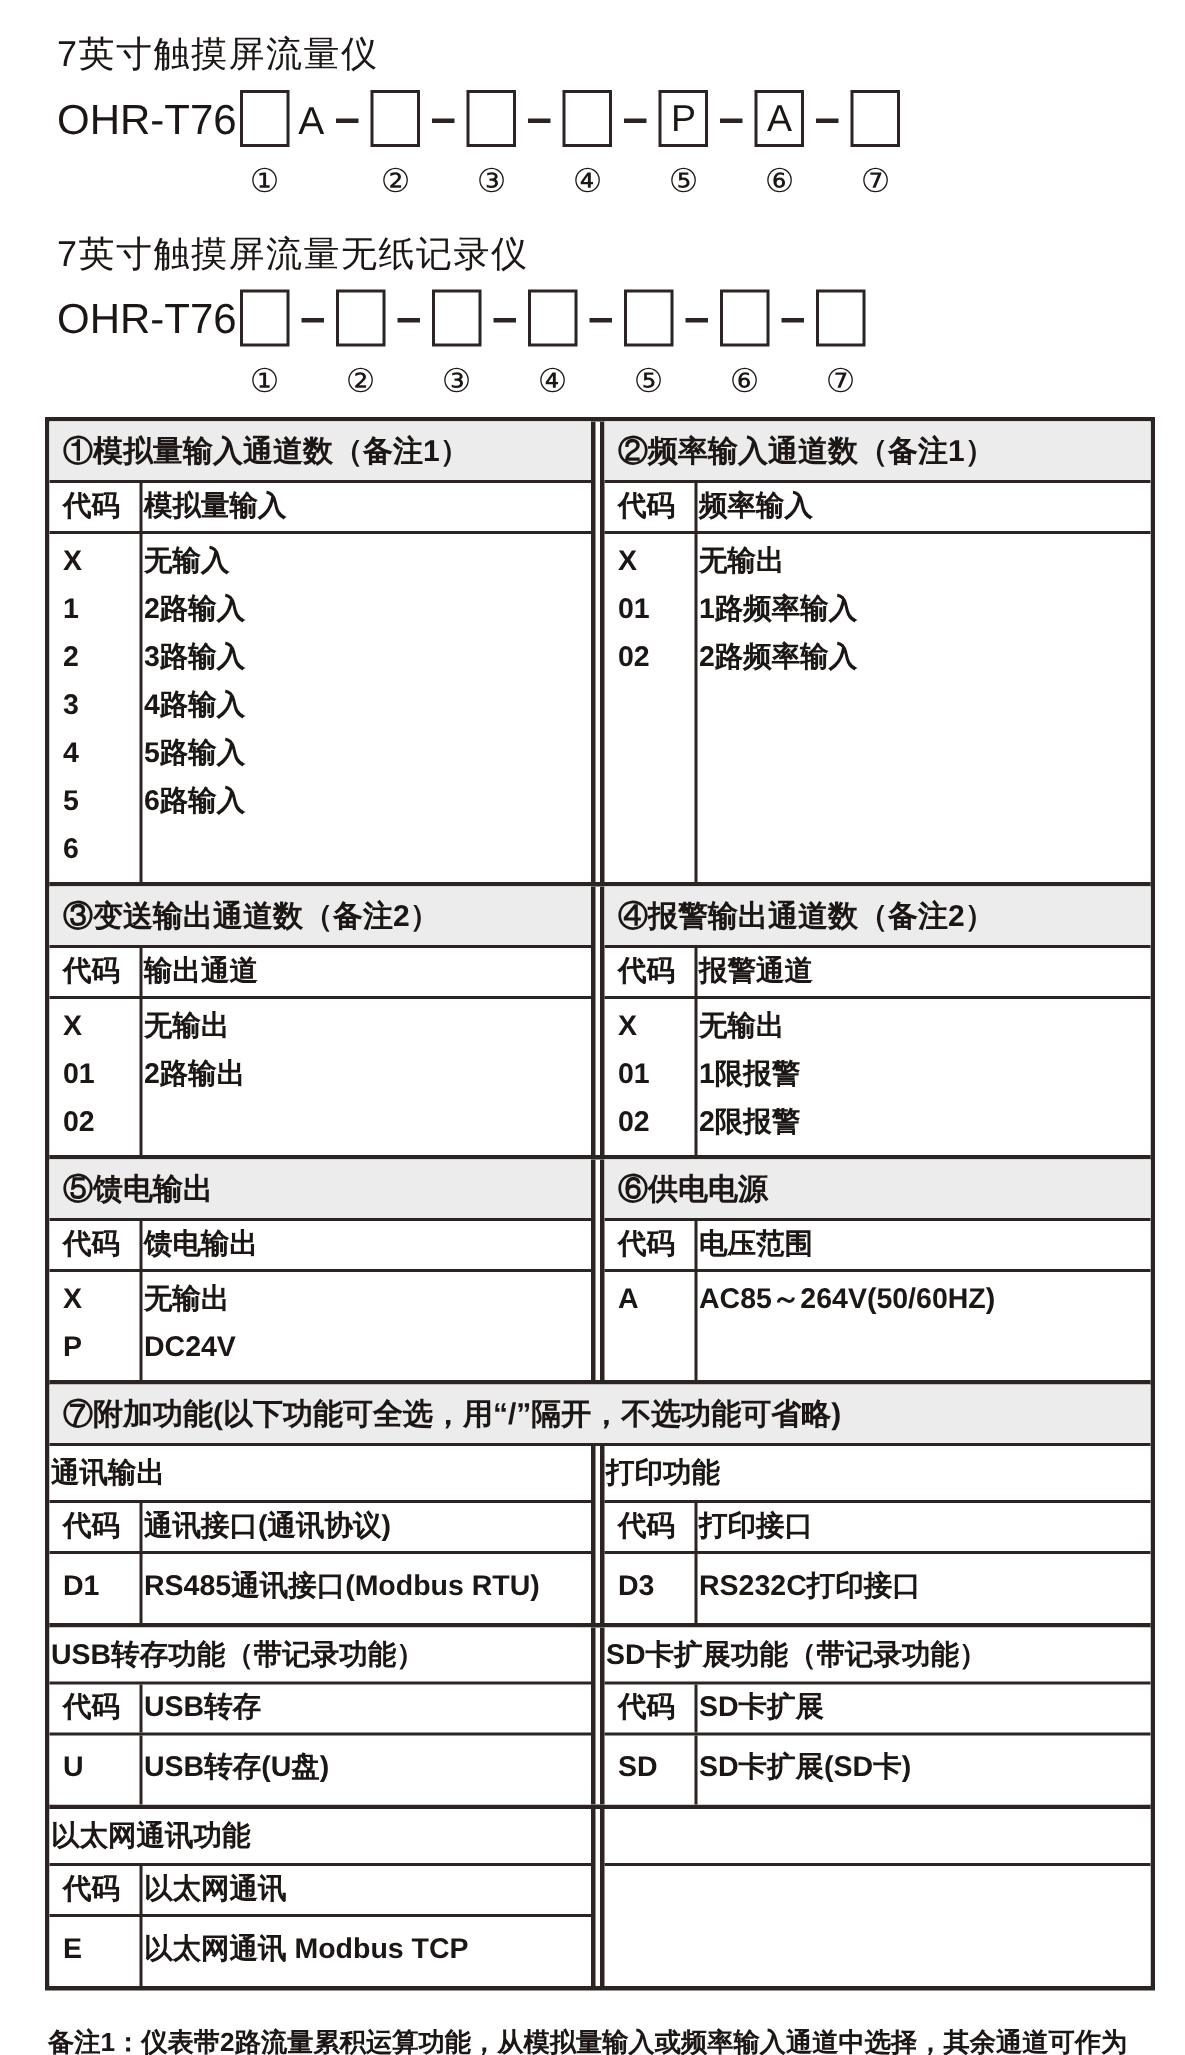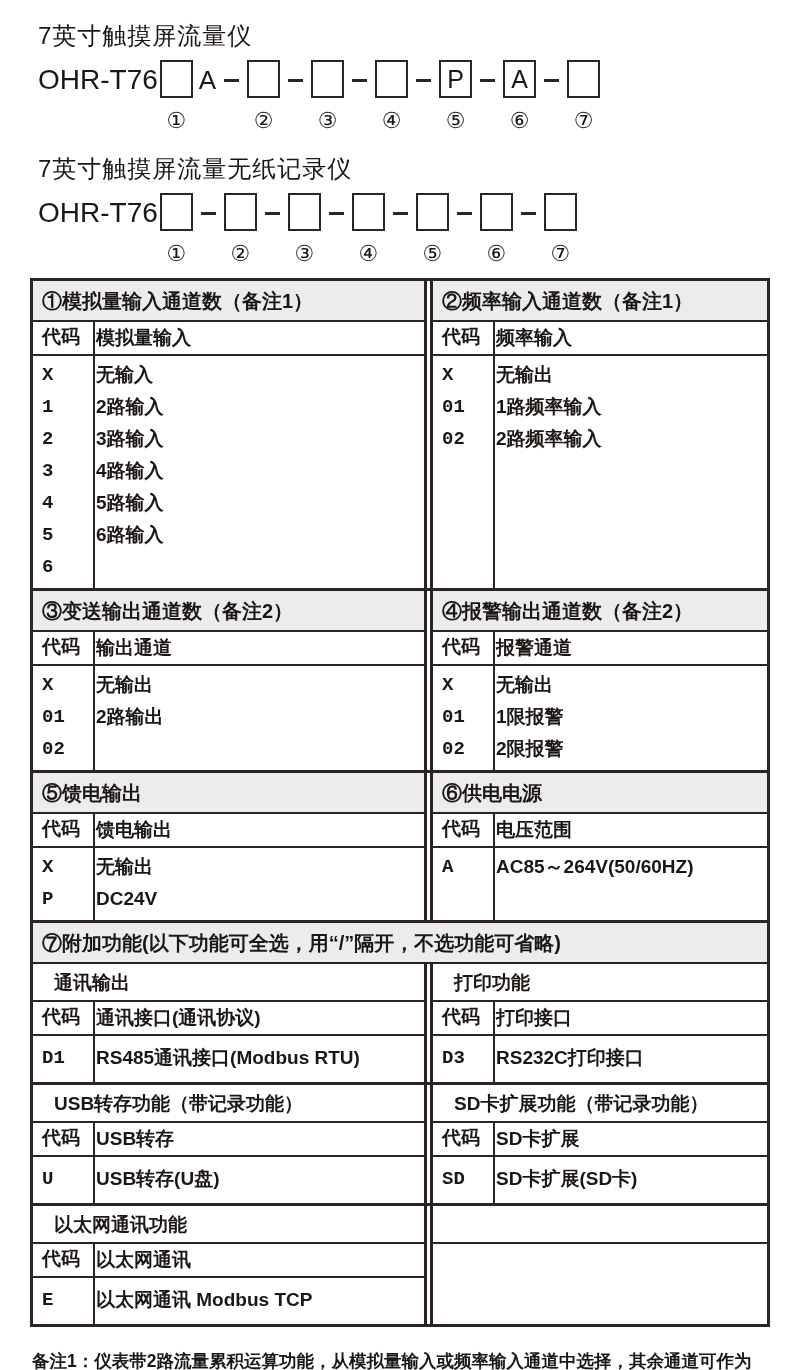--- a/index.html
+++ b/index.html
@@ -25,36 +25,36 @@
   .m-box{width:33px;height:38px;border:2px solid var(--bd);text-align:center;line-height:34px;font-size:25px;background:#fff;}
   .m-circ{margin-top:11px;font-size:22px;line-height:24px;font-weight:400;}
   .m-dash{width:15px;height:3px;background:var(--bd);margin:19px 6px 0 6px;flex-shrink:0;}
   .model1{margin-bottom:20px;}
 
   
   .otable{width:740px;border:3px solid var(--bd);margin-top:12px;background:#fff;}
   .srow{display:flex;border-top:3px solid var(--bd);}
   .srow.first{border-top:none;}
   .half{display:flex;flex-direction:column;background:#fff;}
-  .half.l{width:394px;border-right:3px solid var(--bd);flex-shrink:0;}
+  .half.l{width:364px;border-right:3px solid var(--bd);flex-shrink:0;}
   .half.r{flex:1;border-left:3px solid var(--bd);margin-left:3px;}
   .sec-title{background:var(--hdrbg);font-size:20px;font-weight:700;height:41px;line-height:41px;padding-left:9px;border-bottom:2px solid var(--bd);white-space:nowrap;}
   .hdr{display:flex;border-bottom:2px solid var(--bd);height:34px;font-weight:700;font-size:19px;}
   .hdr .code-w{line-height:32px;}
   .hdr .val-w{line-height:32px;}
-  .code-w{width:62px;border-right:2px solid var(--bd);padding-left:9px;flex-shrink:0;font-family:Liberation Mono, monospace;}
+  .code-w{width:62px;border-right:2px solid var(--bd);padding-left:9px;flex-shrink:0;}
   .val-w{flex:1;padding-left:1px;white-space:nowrap;}
   .tbody{display:flex;flex:1;font-weight:700;font-size:19px;}
   .tbody .code-w,.tbody .val-w{padding-top:3px;padding-bottom:5px;}
   .line{line-height:32px;white-space:nowrap;}
   
   .sec7-title{background:var(--hdrbg);font-size:20px;font-weight:700;height:41px;line-height:41px;padding-left:9px;border-bottom:2px solid var(--bd);white-space:nowrap;}
   .pair{display:flex;border-top:none;}
   .pair + .pair{border-top:3px solid var(--bd);}
-  .subtitle{height:38px;line-height:37px;font-weight:700;font-size:19px;padding-left:21px;border-bottom:2px solid var(--bd);white-space:nowrap;}
+  .subtitle{height:38px;line-height:37px;font-weight:700;font-size:19px;padding-left:1px;border-bottom:2px solid var(--bd);white-space:nowrap;}
   .tbody.single .line{line-height:38px;}
   .empty-a{height:38px;border-bottom:2px solid var(--bd);}
   .empty-b{flex:1;}
 
   
   .note{margin:16px 0 0 2px;width:745px;font-size:17.5px;font-weight:700;}
   .note .nline{line-height:37px;white-space:nowrap;}
 </style>
 </head>
 <body>

